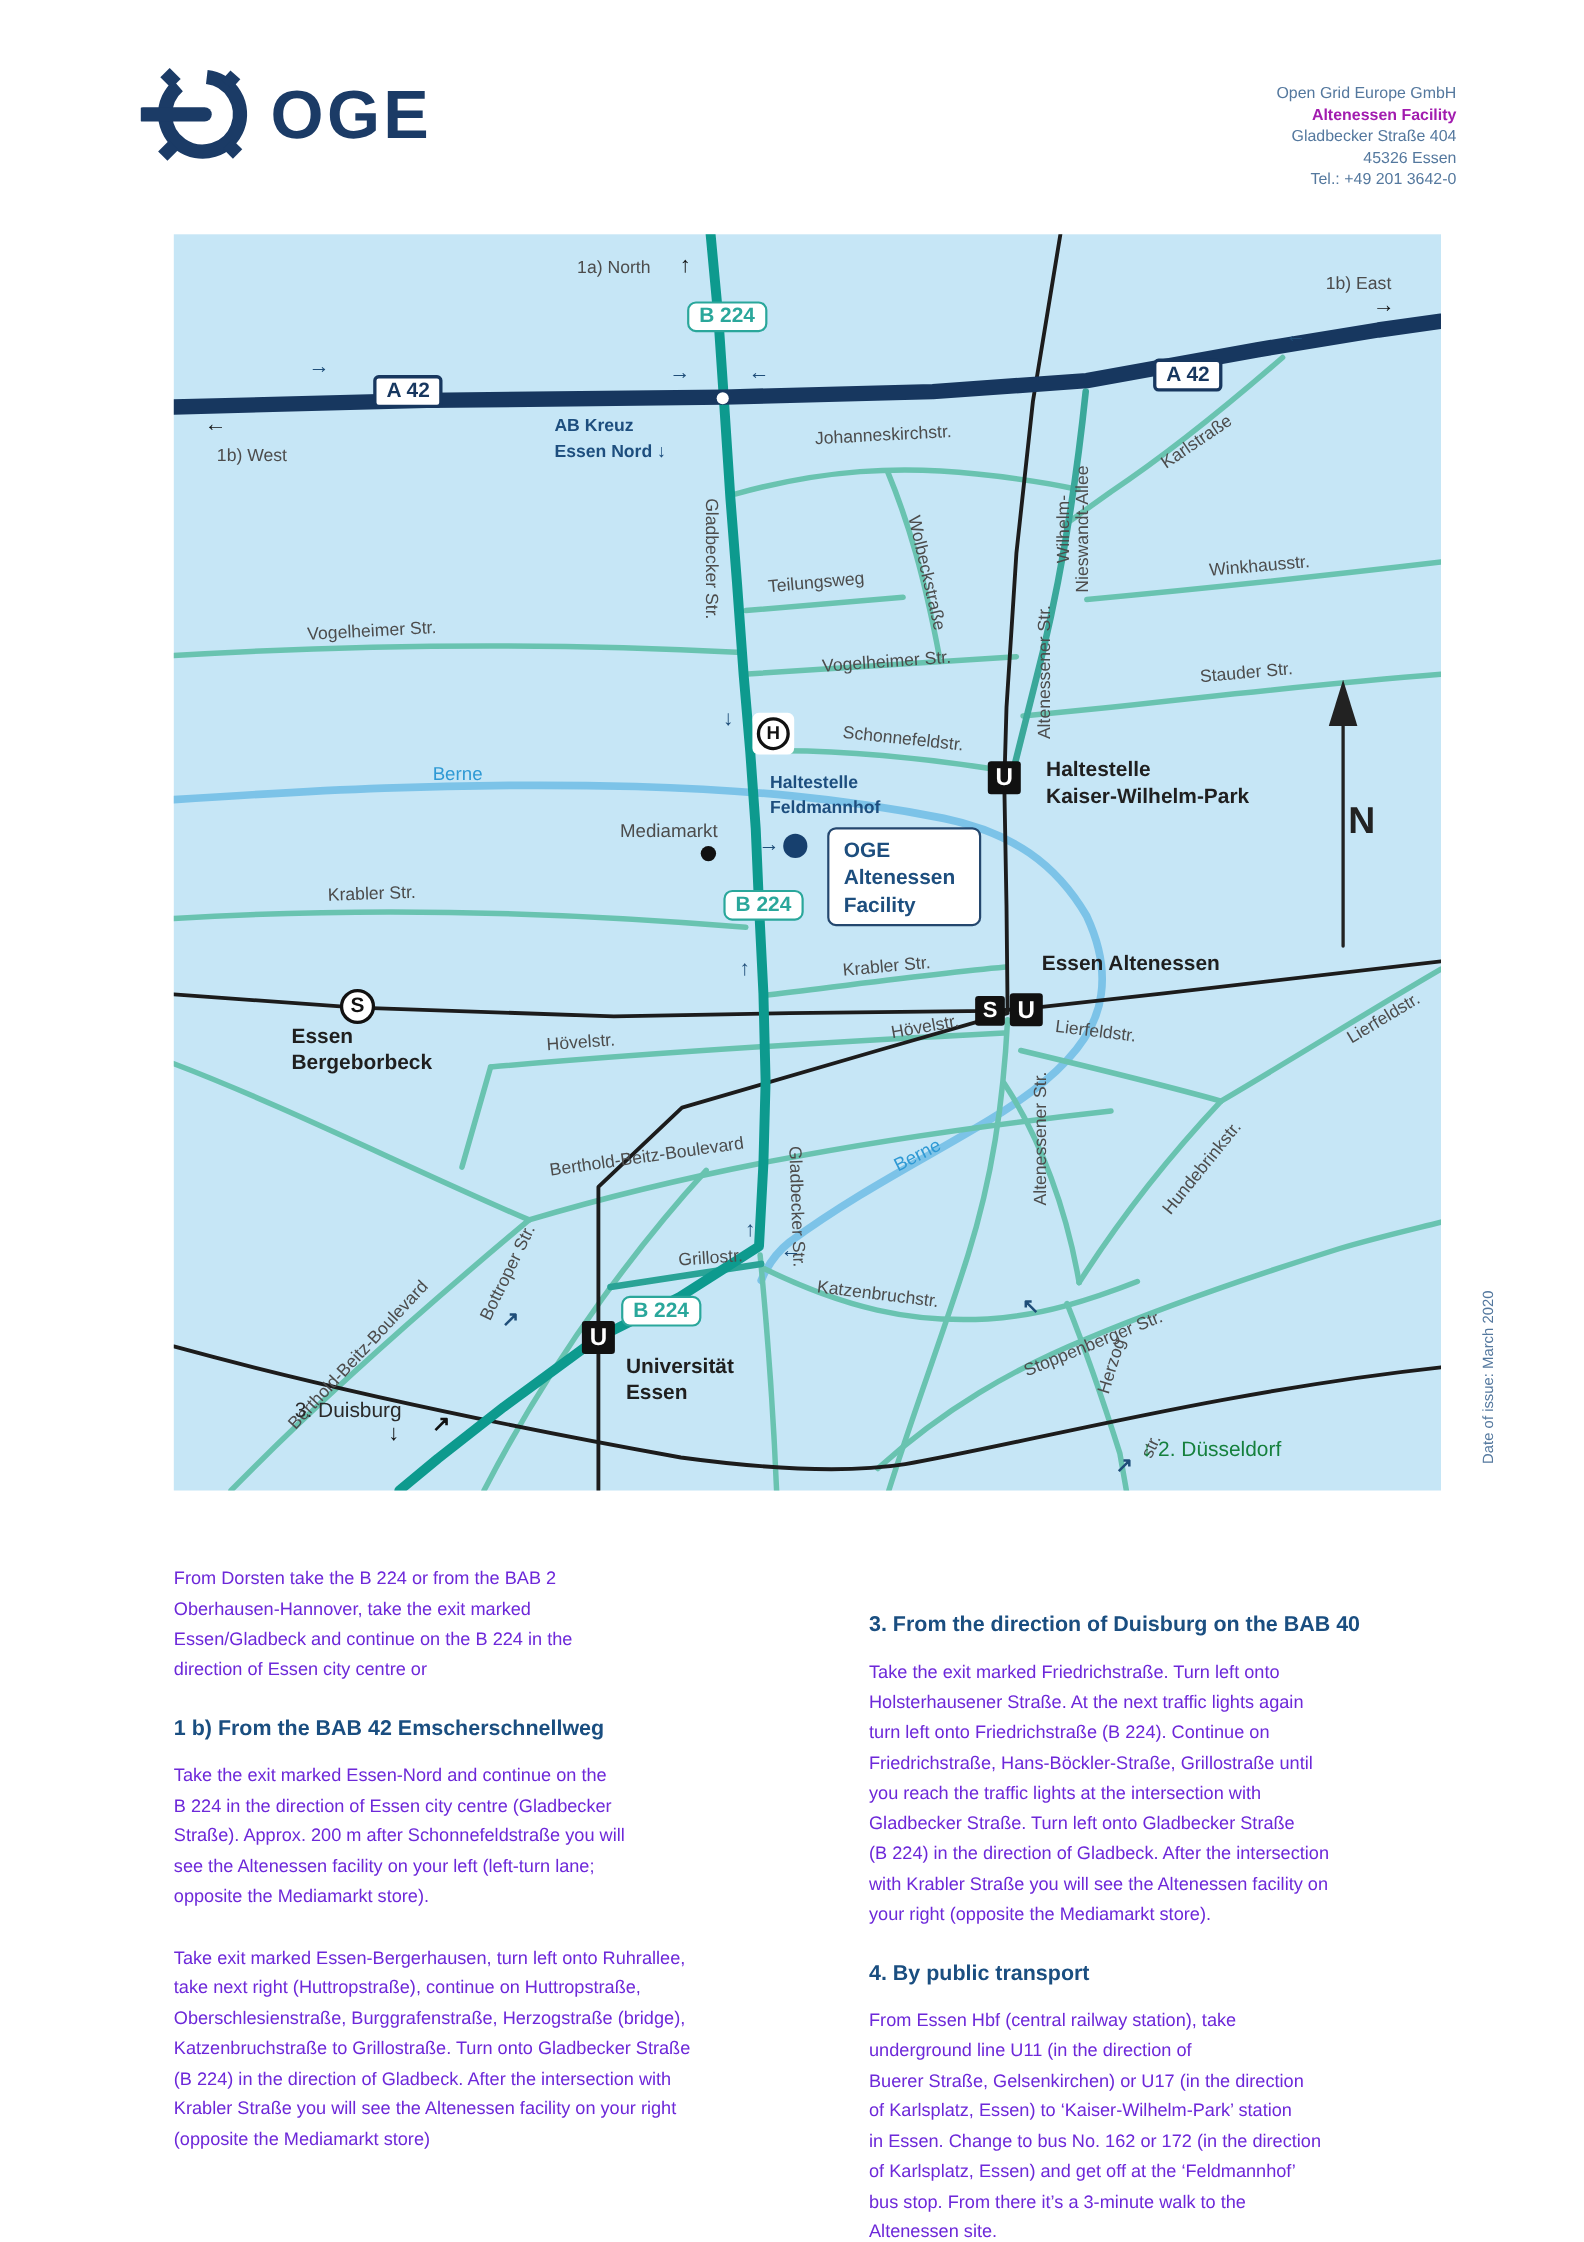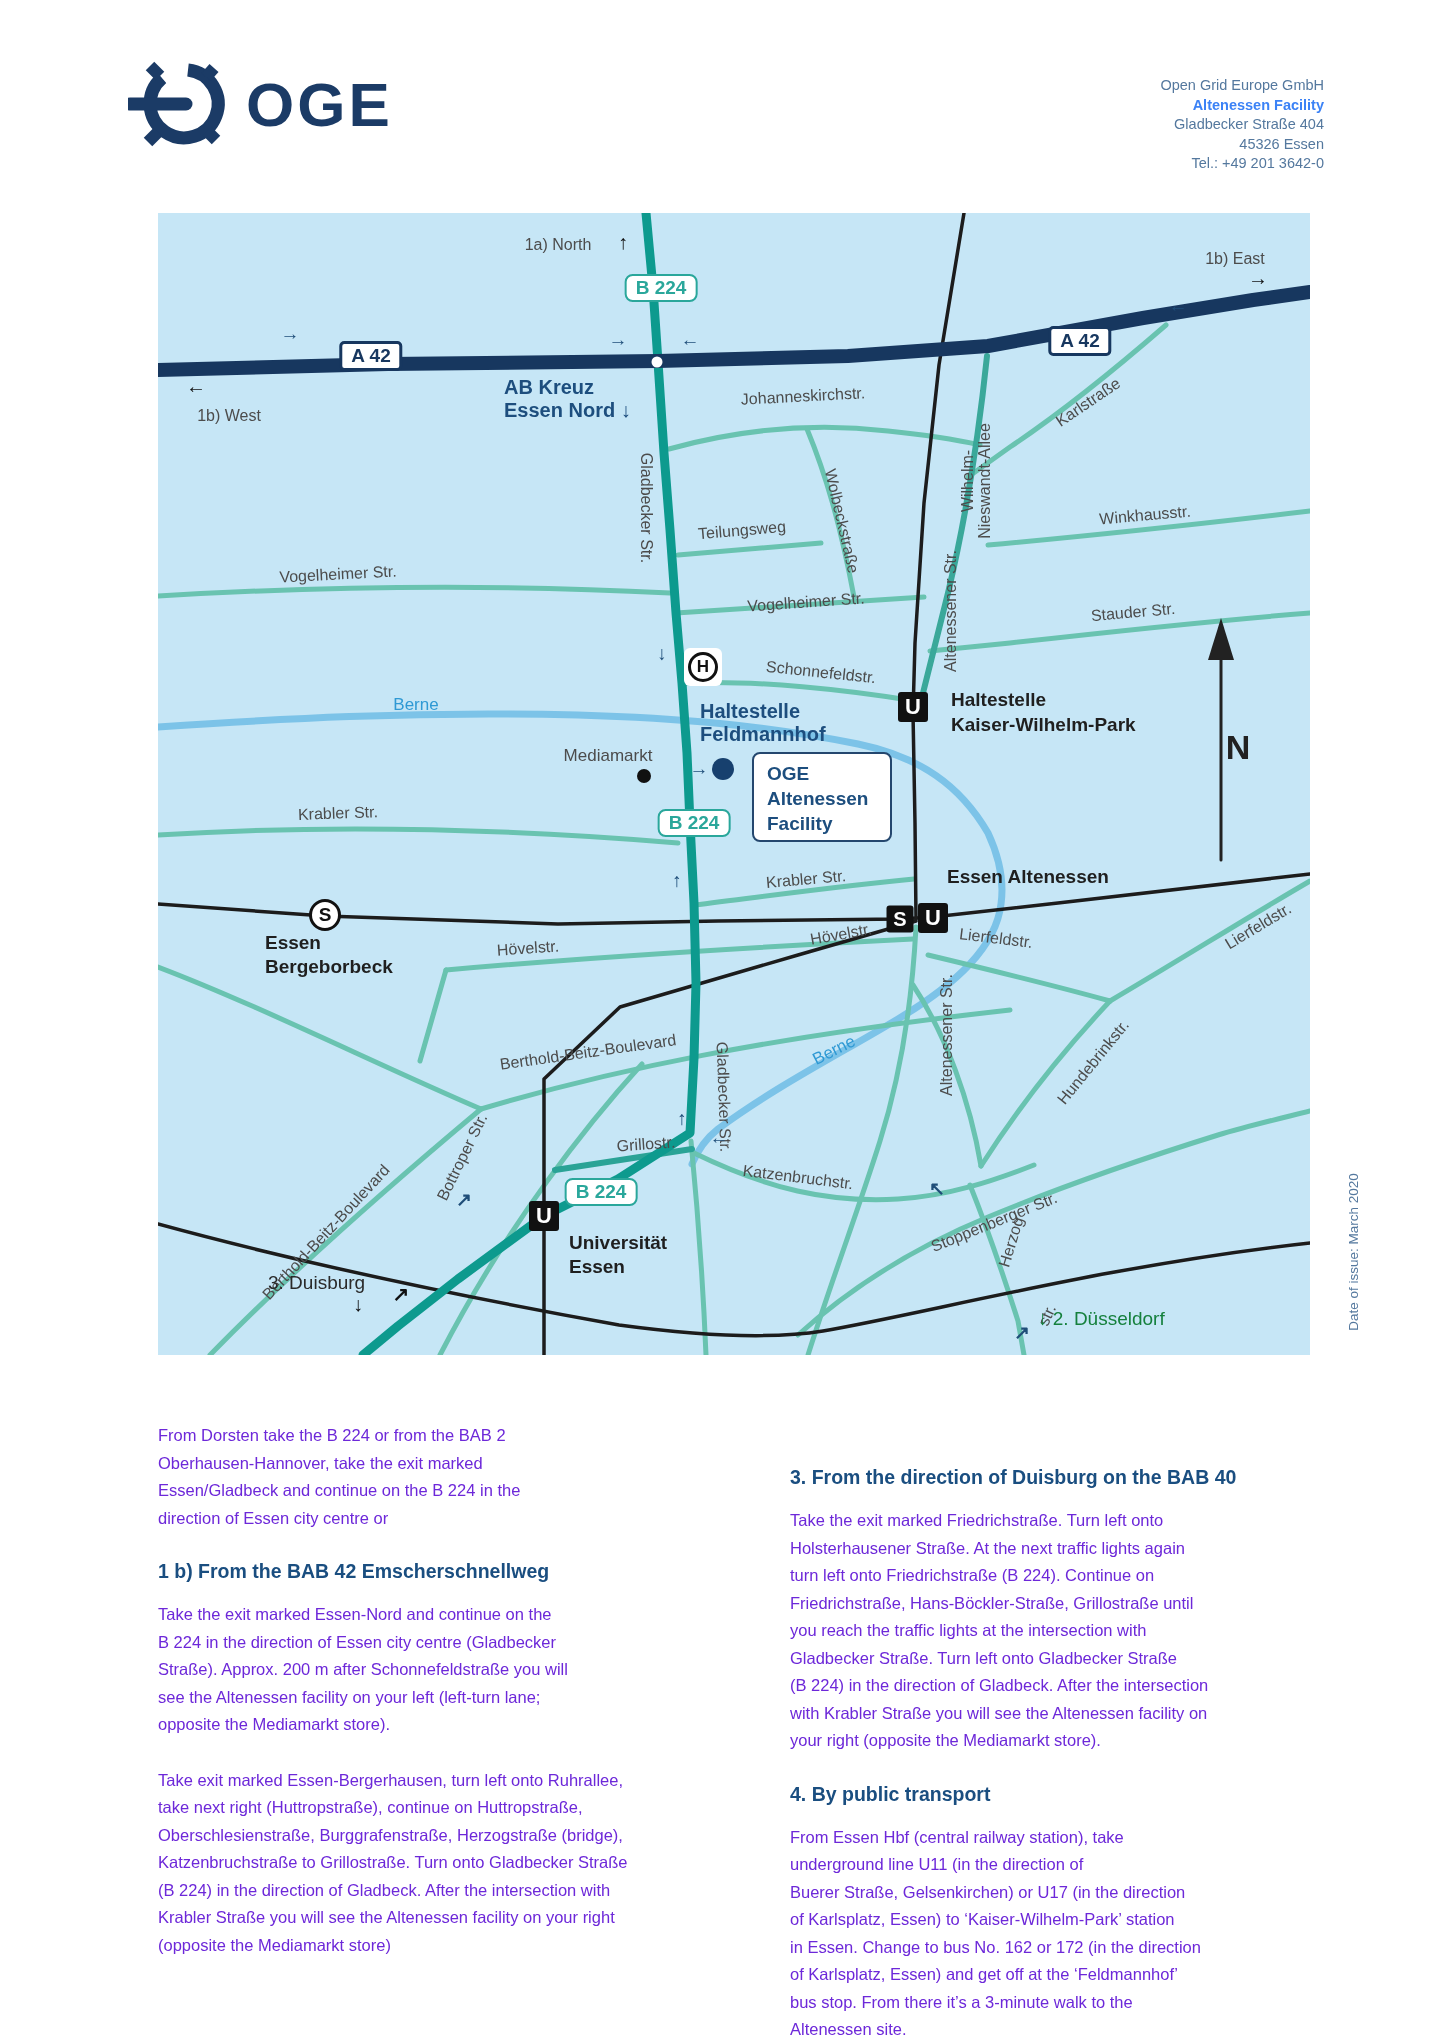--- a/index.html
+++ b/index.html
@@ -3,28 +3,28 @@
 <meta charset="utf-8">
 <style>
   html,body{margin:0;padding:0;background:#fff;}
   .page{position:relative;width:1440px;height:2038px;background:#fff;
         font-family:"Liberation Sans",sans-serif;overflow:hidden;}
   
   .logo{position:absolute;left:128px;top:58px;display:flex;align-items:center;}
   .logo-text{font-size:62px;font-weight:bold;color:#1b3b66;letter-spacing:3px;margin-left:14px;}
   .addr{position:absolute;right:116px;top:76px;text-align:right;font-size:14.5px;
         line-height:19.5px;color:#54789e;}
-  .addr .b{font-weight:bold;color:#3b82f6;}
+  .addr .b{font-weight:bold;color:#a21caf;}
   
   .map{position:absolute;left:158px;top:213px;width:1152px;height:1142px;background:#c6e6f6;}
   .map svg.roads{position:absolute;left:0;top:0;}
   .ml{position:absolute;font-size:16px;color:#4c4c4c;white-space:pre-line;
       transform:translate(-50%,-50%);line-height:17px;}
   .tl{transform:none;} 
-  .navy{color:#1d4e7e;font-weight:bold;font-size:20px;line-height:23px;}
+  .navy{color:#1d4e7e;font-weight:bold;font-size:16px;line-height:23px;}
   .blk{color:#1f1f1f;font-weight:bold;font-size:19px;line-height:24px;}
   .blue{color:#2f99d4;font-size:17px;}
   .navy-arrow{position:absolute;color:#1f4e79;font-weight:bold;font-size:19px;
       transform:translate(-50%,-50%);}
   .blk-arrow{position:absolute;color:#111;font-weight:bold;font-size:20px;
       transform:translate(-50%,-50%);}
   .badge{position:absolute;background:#fff;font-weight:bold;
          transform:translate(-50%,-50%);padding:1px 9px;white-space:nowrap;}
   .badge.a42{border:3px solid #17375f;border-radius:5px;color:#17375f;font-size:19px;}
   .badge.b224{border:2.5px solid #2aa79b;border-radius:8px;color:#2aa79b;font-size:19px;}

